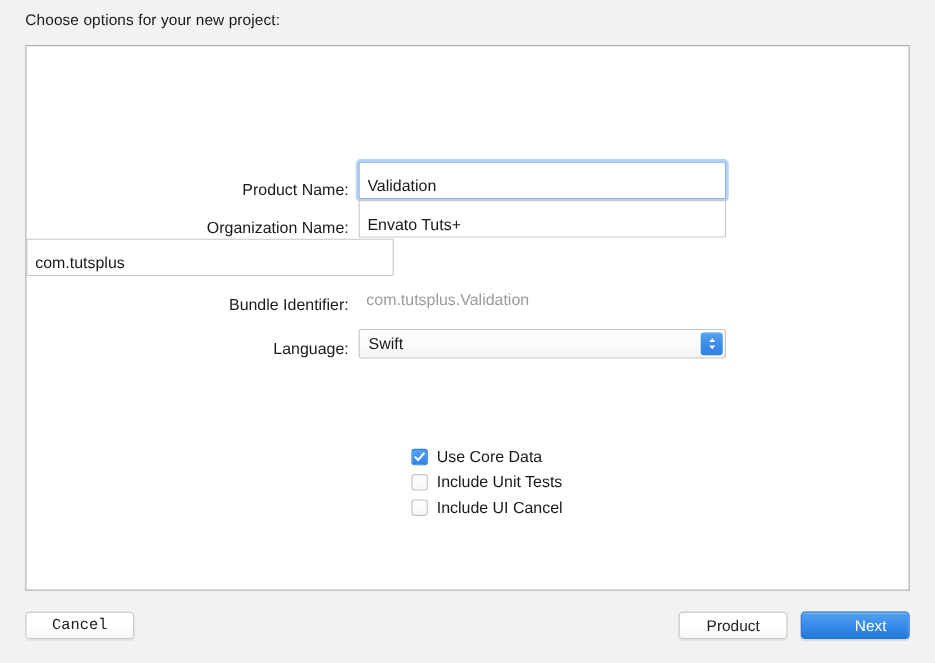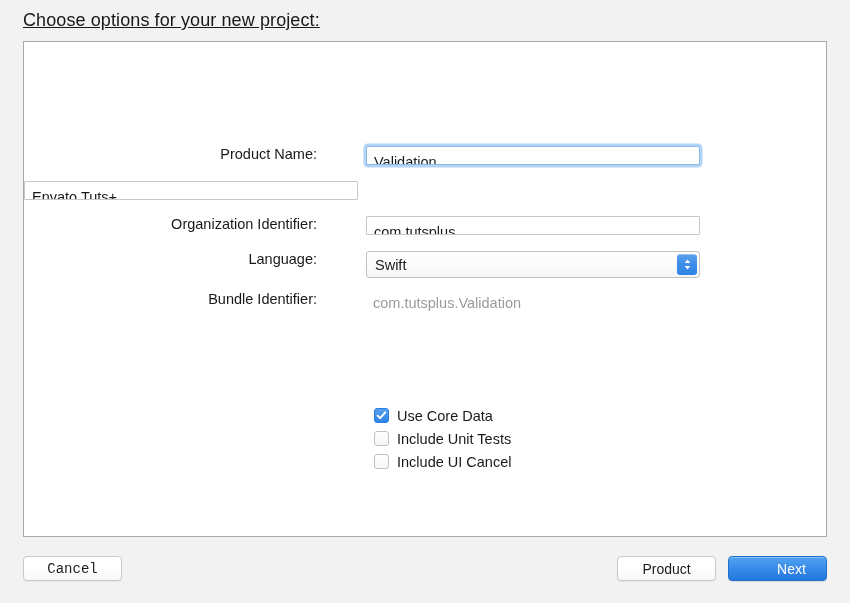--- a/index.html
+++ b/index.html
@@ -14,25 +14,24 @@
     -webkit-font-smoothing: antialiased;
     overflow: hidden;
     position: relative;
   }
 
   
   .heading {
     position: absolute;
     left: 23px;
     top: 10px;
-    font-size: 18px;
+    font-size: 14px;
     color: #16181a;
     letter-spacing: 0.1px;
     white-space: nowrap;
-    text-decoration: underline;
   }
 
   
   .panel {
     position: absolute;
     left: 23px;
     top: 41px;
     width: 804px;
     height: 496px;
     background: #ffffff;
@@ -42,24 +41,23 @@
 
   
   .form {
     position: absolute;
     left: 0px;
     top: 104px;
     width: 804px;
   }
   .row {
     display: flex;
-    align-items: flex-start;
+    align-items: flex-end;
     height: 35px;
     position: relative;
-    gap: 40px;
   }
   .row.dropdown-row { height: 40px; }
 
   .lbl {
     width: 302px;
     text-align: right;
     padding-right: 9px;
     box-sizing: border-box;
     font-size: 14.5px;
     color: #17191b;
@@ -67,21 +65,21 @@
   }
 
   .field-wrap {
     position: relative;
     width: 334px;
   }
 
   
   .tfield {
     width: 334px;
-    height: 19px;
+    height: 34px;
     box-sizing: border-box;
     border: 1px solid #c7c7c7;
     background: #ffffff;
     border-radius: 1px;
     font-family: "Liberation Sans", sans-serif;
     font-size: 14.5px;
     color: #17191b;
     padding: 12px 0 0 7px;
     outline: none;
     display: block;
@@ -212,54 +210,54 @@
   <div class="form">
 
     <div class="row">
       <div class="lbl">Product Name:</div>
       <div class="field-wrap">
         <input class="tfield focused" type="text" value="Validation" style="">
       </div>
     </div>
 
     <div class="row">
+      <div class="lbl">Organization Name:</div>
       <div class="field-wrap">
         <input class="tfield" type="text" value="Envato Tuts+" style="">
       </div>
     </div>
 
     <div class="row">
-      <div class="lbl">Organization Identifier:</div>
       <div class="field-wrap">
         <input class="tfield" type="text" value="com.tutsplus" style="">
+      </div>
+    </div>
+
+    <div class="row">
+      <div class="lbl">Bundle Identifier:</div>
+      <div class="field-wrap">
+        <div class="static-val">com.tutsplus.Validation</div>
       </div>
     </div>
 
     <div class="row dropdown-row">
       <div class="lbl">Language:</div>
       <div class="field-wrap">
         <div class="popup">
           <span class="popup-text">Swift</span>
           <span class="stepper">
             <svg width="11" height="15" viewBox="0 0 11 15">
               <path d="M5.5 2.4 L8.3 6.0 L2.7 6.0 Z" fill="#ffffff"></path>
               <path d="M5.5 12.6 L2.7 9.0 L8.3 9.0 Z" fill="#ffffff"></path>
             </svg>
           </span>
         </div>
       </div>
     </div>
 
-    <div class="row">
-      <div class="lbl">Bundle Identifier:</div>
-      <div class="field-wrap">
-        <div class="static-val">com.tutsplus.Validation</div>
-      </div>
-    </div>
-
     <div class="row dropdown-row">
     </div>
   </div>
 
   <div class="checks">
 
     <div class="check-row">
       <span class="box on">
         <svg width="11" height="11" viewBox="0 0 11 11">
           <path d="M1.6 5.6 L4.1 8.2 L9.3 2.3" stroke="#ffffff" stroke-width="1.9" fill="none" stroke-linecap="round" stroke-linejoin="round"></path>

